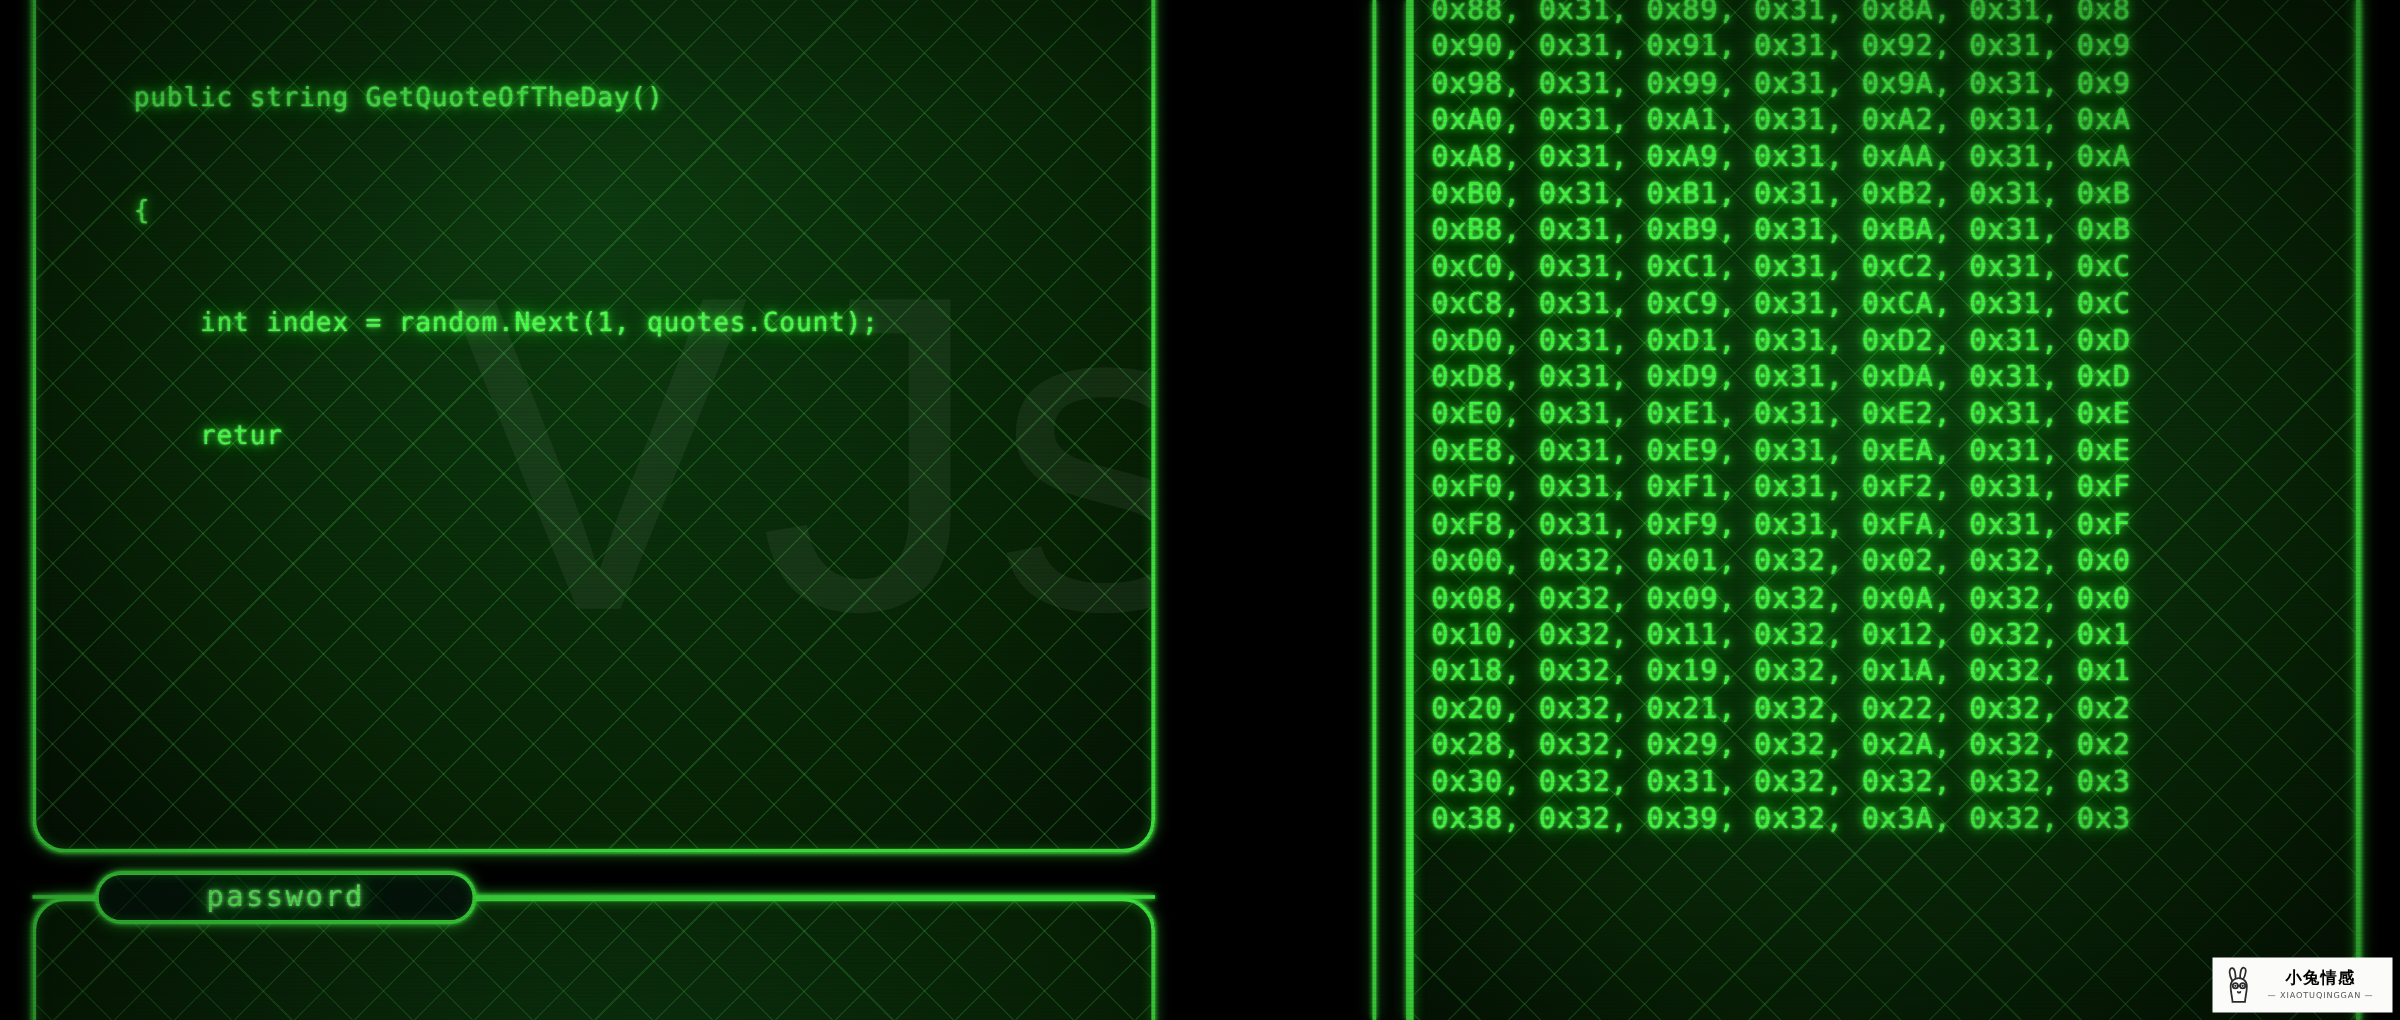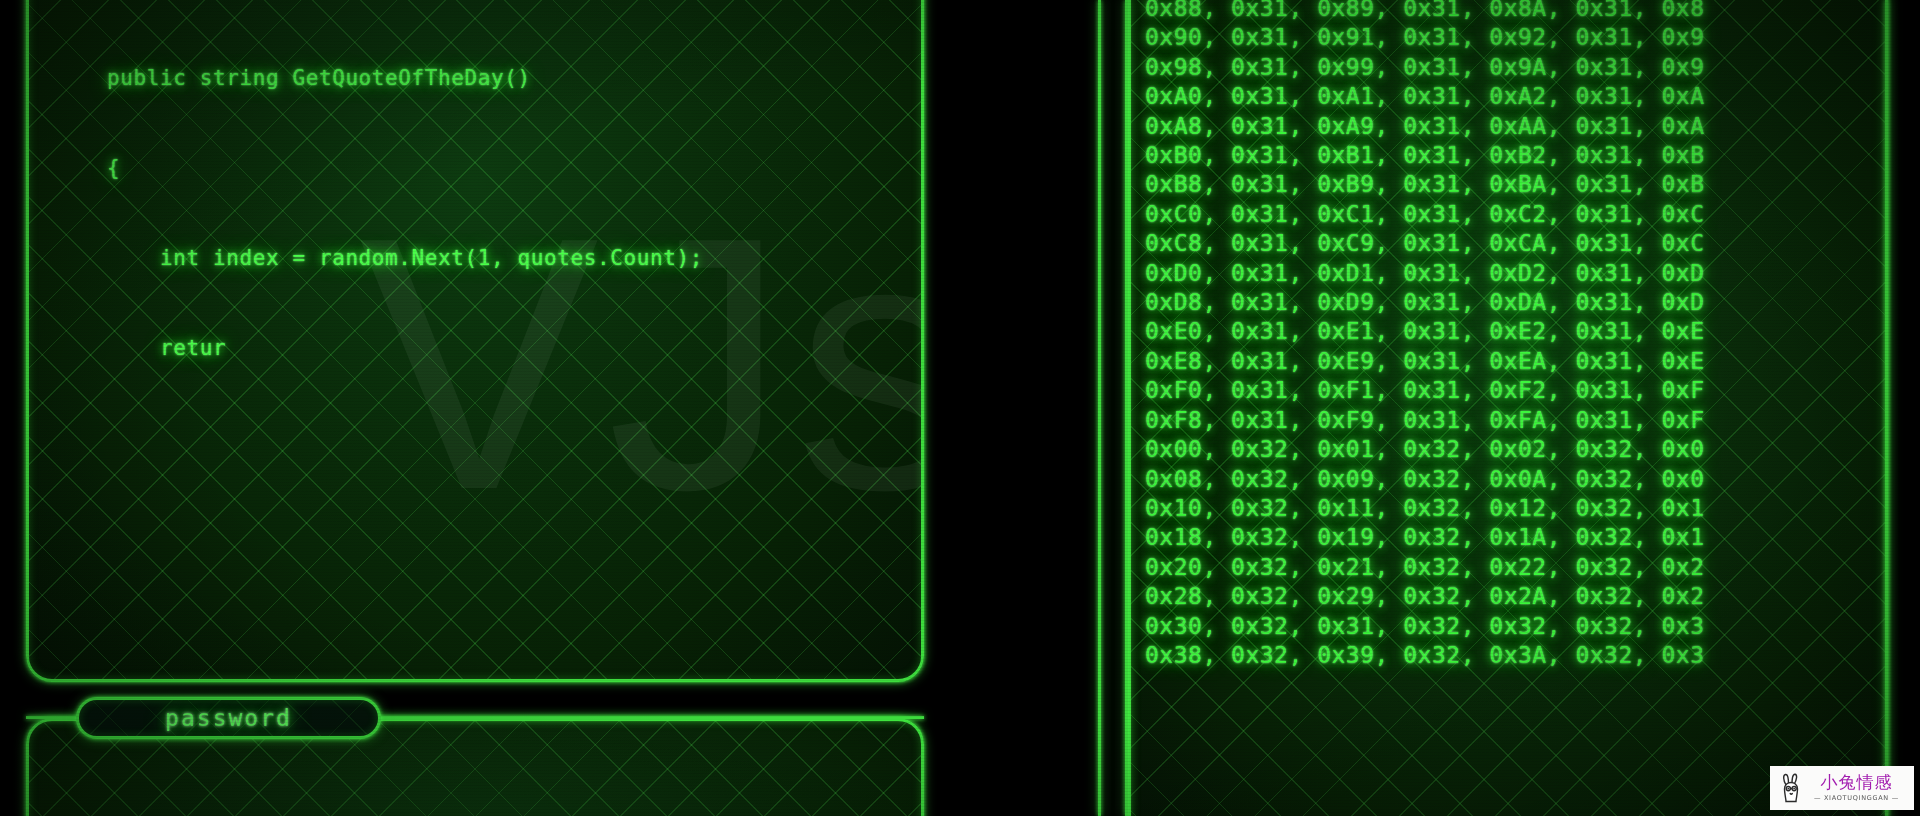--- a/index.html
+++ b/index.html
@@ -155,21 +155,21 @@
     padding:2px 6px 2px 5px;
     z-index:40;
     font-family:"DejaVu Sans","Liberation Sans",sans-serif;
   }
   #logo-badge .bunny{ flex:0 0 auto; }
   #logo-badge .txtcol{
     display:flex; flex-direction:column;
     align-items:center; justify-content:center; line-height:1;
   }
   #logo-badge .cn{
-    font-size:17px; font-weight:400; color:#a21caf;
+    font-size:13px; font-weight:700; color:#000000;
     letter-spacing:1px; white-space:nowrap;
   }
   #logo-badge .py{
     font-size:6.5px; color:#555; letter-spacing:.7px;
     margin-top:4px; white-space:nowrap;
   }
 
   
   #vignette{
     position:absolute; inset:0; pointer-events:none; z-index:30;

